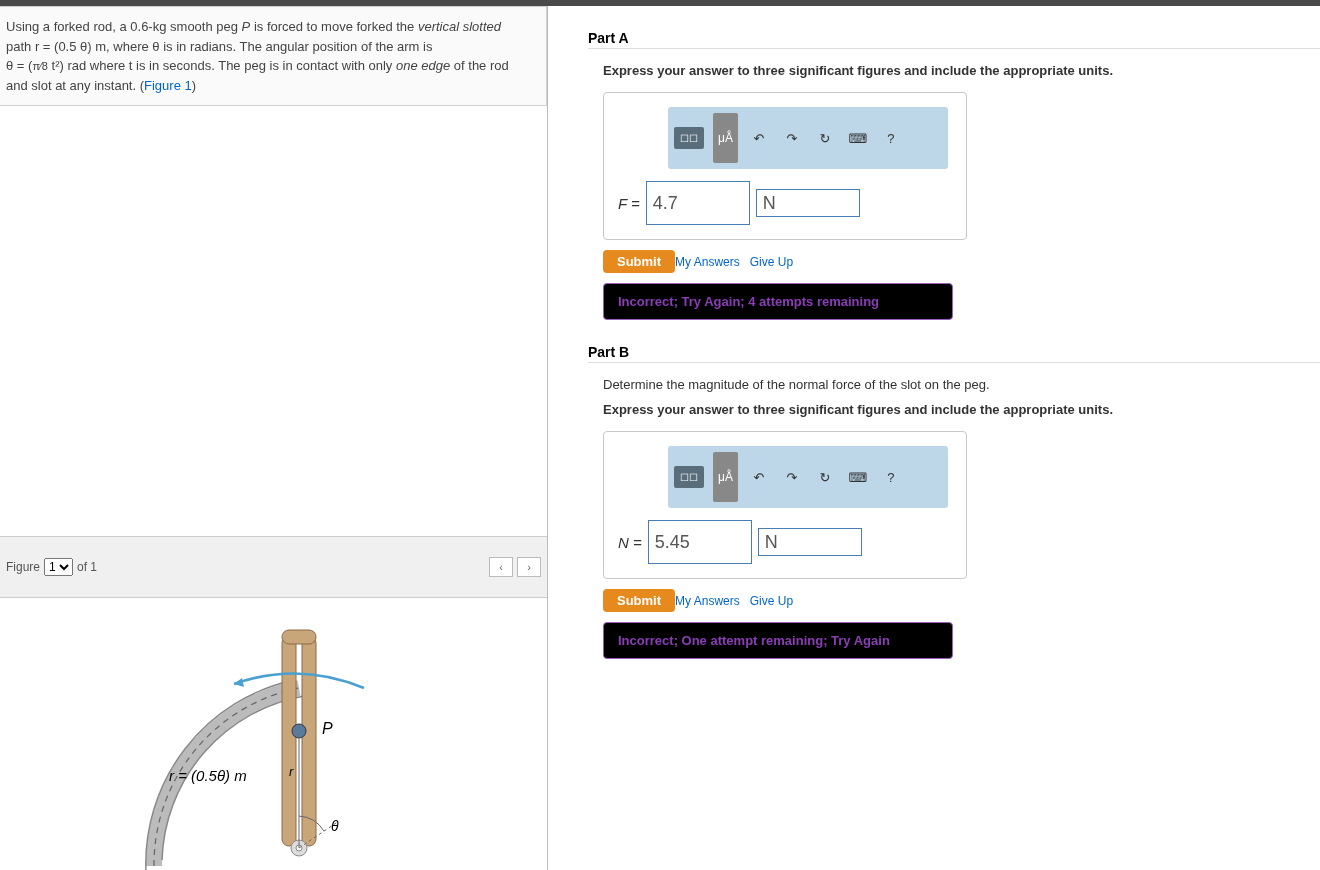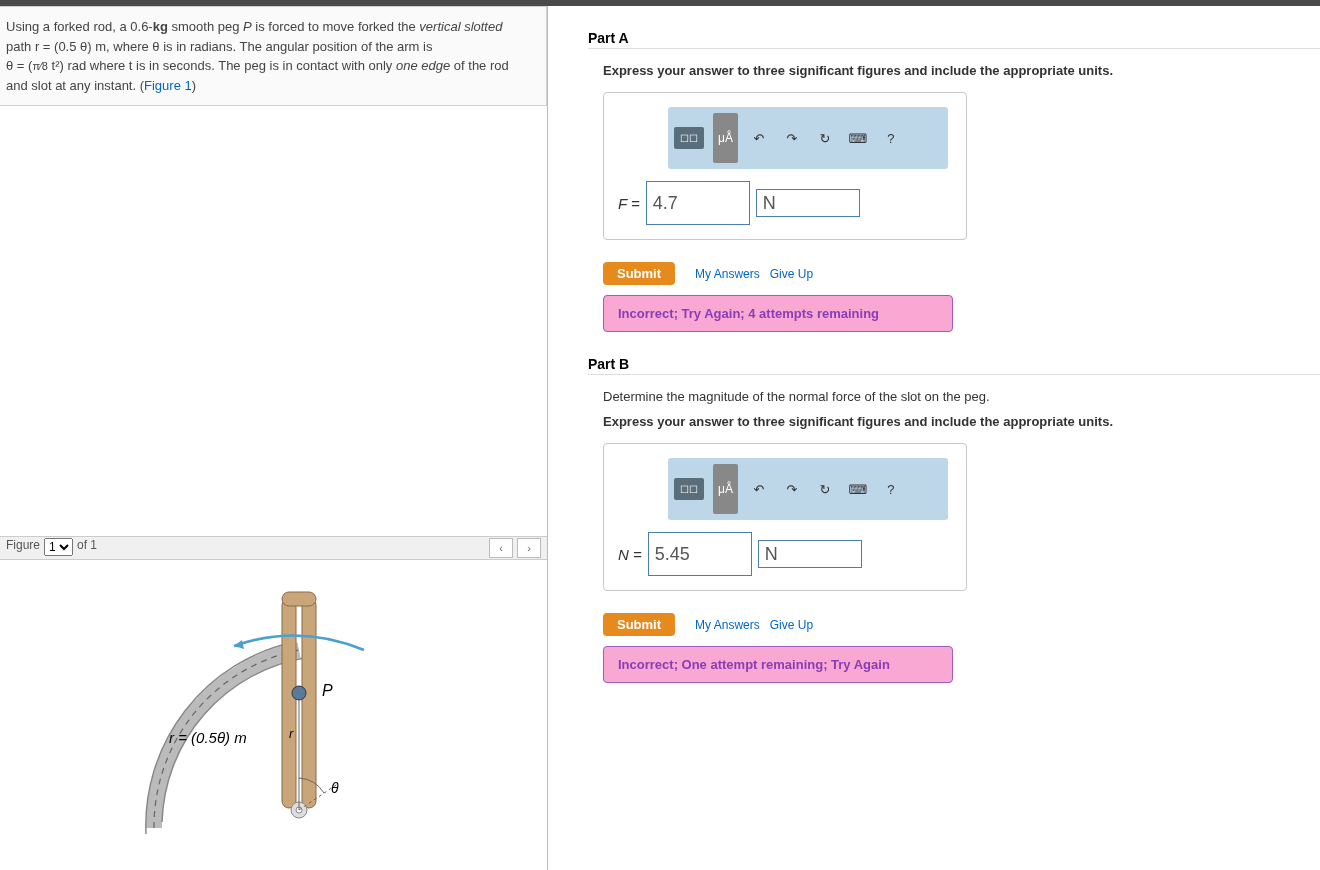--- a/index.html
+++ b/index.html
@@ -4,51 +4,51 @@
 <style>
   body{margin:0;font-family:Arial,Helvetica,sans-serif;font-size:13px;color:#333;background:#fff;width:1320px}
   .top-bar{background:#4a4a4a;height:6px}
   .main{display:flex}
   .left{width:548px;border-right:1px solid #bbb;min-height:864px;box-sizing:border-box}
   .right{flex:1;padding:0 0 0 25px}
   .problem-title{font-size:15px;color:#333;padding:12px 0 12px 0}
   .description-box{border:1px solid #d0d0d0;border-left:none;background:#fafafa;padding:10px 14px 10px 6px;font-size:13px;line-height:1.5;color:#444}
   .description-box em{font-style:italic}
   .link{color:#0066cc;cursor:pointer}
-  .figure-bar{display:flex;align-items:flex-start;background:#f0f0f0;border-top:1px solid #ccc;border-bottom:1px solid #ccc;padding:1px 6px;margin-top:430px;font-size:12px;color:#555}
+  .figure-bar{display:flex;align-items:center;background:#f0f0f0;border-top:1px solid #ccc;border-bottom:1px solid #ccc;padding:20px 6px;margin-top:430px;font-size:12px;color:#555}
   .figure-bar select{font-size:12px;margin:0 4px}
   .nav-btns{margin-left:auto;display:flex;gap:4px}
   .nav-btn{width:22px;height:18px;border:1px solid #bbb;background:#fff;display:flex;align-items:center;justify-content:center;font-size:11px;color:#666;cursor:pointer}
   .figure-area{padding:18px;display:flex;justify-content:center}
   .part-header{font-weight:bold;font-size:14px;margin:24px 0 14px 15px;color:#000;border-bottom:1px solid #ddd;padding-bottom:2px}
   .part-body{padding-left:30px}
   .question-text{font-size:13px;color:#333;margin-bottom:10px}
   .instruction{font-weight:bold;font-size:13px;color:#333;margin-bottom:14px}
   .answer-box{border:1px solid #c8c8c8;border-radius:4px;padding:14px 18px 14px 14px;display:inline-block;min-width:330px}
   .toolbar{background:#bdd7e8;border-radius:3px;padding:6px;display:flex;align-items:center;gap:9px;margin-left:50px;margin-bottom:12px}
   .tb-btn{width:24px;height:22px;display:flex;align-items:center;justify-content:center;color:#333;font-size:13px;cursor:pointer}
   .tb-templates{background:#5a6d7a;color:#fff;border-radius:2px;width:30px;height:22px;display:flex;align-items:center;justify-content:center;font-size:10px}
   .tb-units{background:#888;color:#fff;border-radius:2px;padding:18px 5px;font-size:12px}
   .answer-row{display:flex;align-items:center;gap:6px}
   .answer-label{font-style:italic;font-size:15px}
   .answer-input{width:90px;height:26px;border:1px solid #4a7db5;font-size:18px;color:#555;padding:8px 6px}
   .answer-unit{width:90px;height:26px;border:1px solid #4a7db5;font-size:18px;color:#555;padding:0 6px;display:flex;align-items:center}
-  .submit-row{display:flex;align-items:center;gap:20px;margin-top:22px}
+  .submit-row{display:flex;align-items:center;margin-top:10px}
   .submit-btn{background:#e68a1e;color:#fff;border:none;border-radius:4px;padding:4px 14px;font-size:13px;font-weight:bold;cursor:pointer}
   .sub-links{font-size:12px}
-  .feedback{margin-top:10px;border:1px solid #9a5fbf;background:#f9a8d4;border-radius:4px;padding:10px 14px;color:#8a3db5;font-weight:bold;font-size:13px;display:inline-block;min-width:320px}
+  .feedback{margin-top:10px;border:1px solid #9a5fbf;background:#000000;border-radius:4px;padding:10px 14px;color:#8a3db5;font-weight:bold;font-size:13px;display:inline-block;min-width:320px}
 </style>
 </head>
 <body>
 
 <div class="top-bar"></div>
 <div class="main">
   <div class="left">
     <div class="description-box">
-      <span>Using a forked rod, a 0.6-</span><span style="font-weight:bold">kg</span><span> smooth peg </span><em>P</em><span> is forced to move forked the </span><em>vertical slotted</em><br>
+      <span>Using a forked rod, a 0.6-</span><span style="font-weight:normal">kg</span><span> smooth peg </span><em>P</em><span> is forced to move forked the </span><em>vertical slotted</em><br>
       <span>path r = (0.5 θ) m, where θ is in radians. The angular position of the arm is</span><br>
       <span>θ = (</span><span style="font-size:11px">π⁄8</span><span> t²) rad where t is in seconds. The peg is in contact with only </span><em>one edge</em><span> of the rod</span><br>
       <span>and slot at any instant. (</span><span class="link">Figure 1</span><span>)</span>
     </div>
 
     <div class="figure-bar">
       <span>Figure</span>
       <select><option>1</option></select>
       <span>of 1</span>
       <div class="nav-btns">

